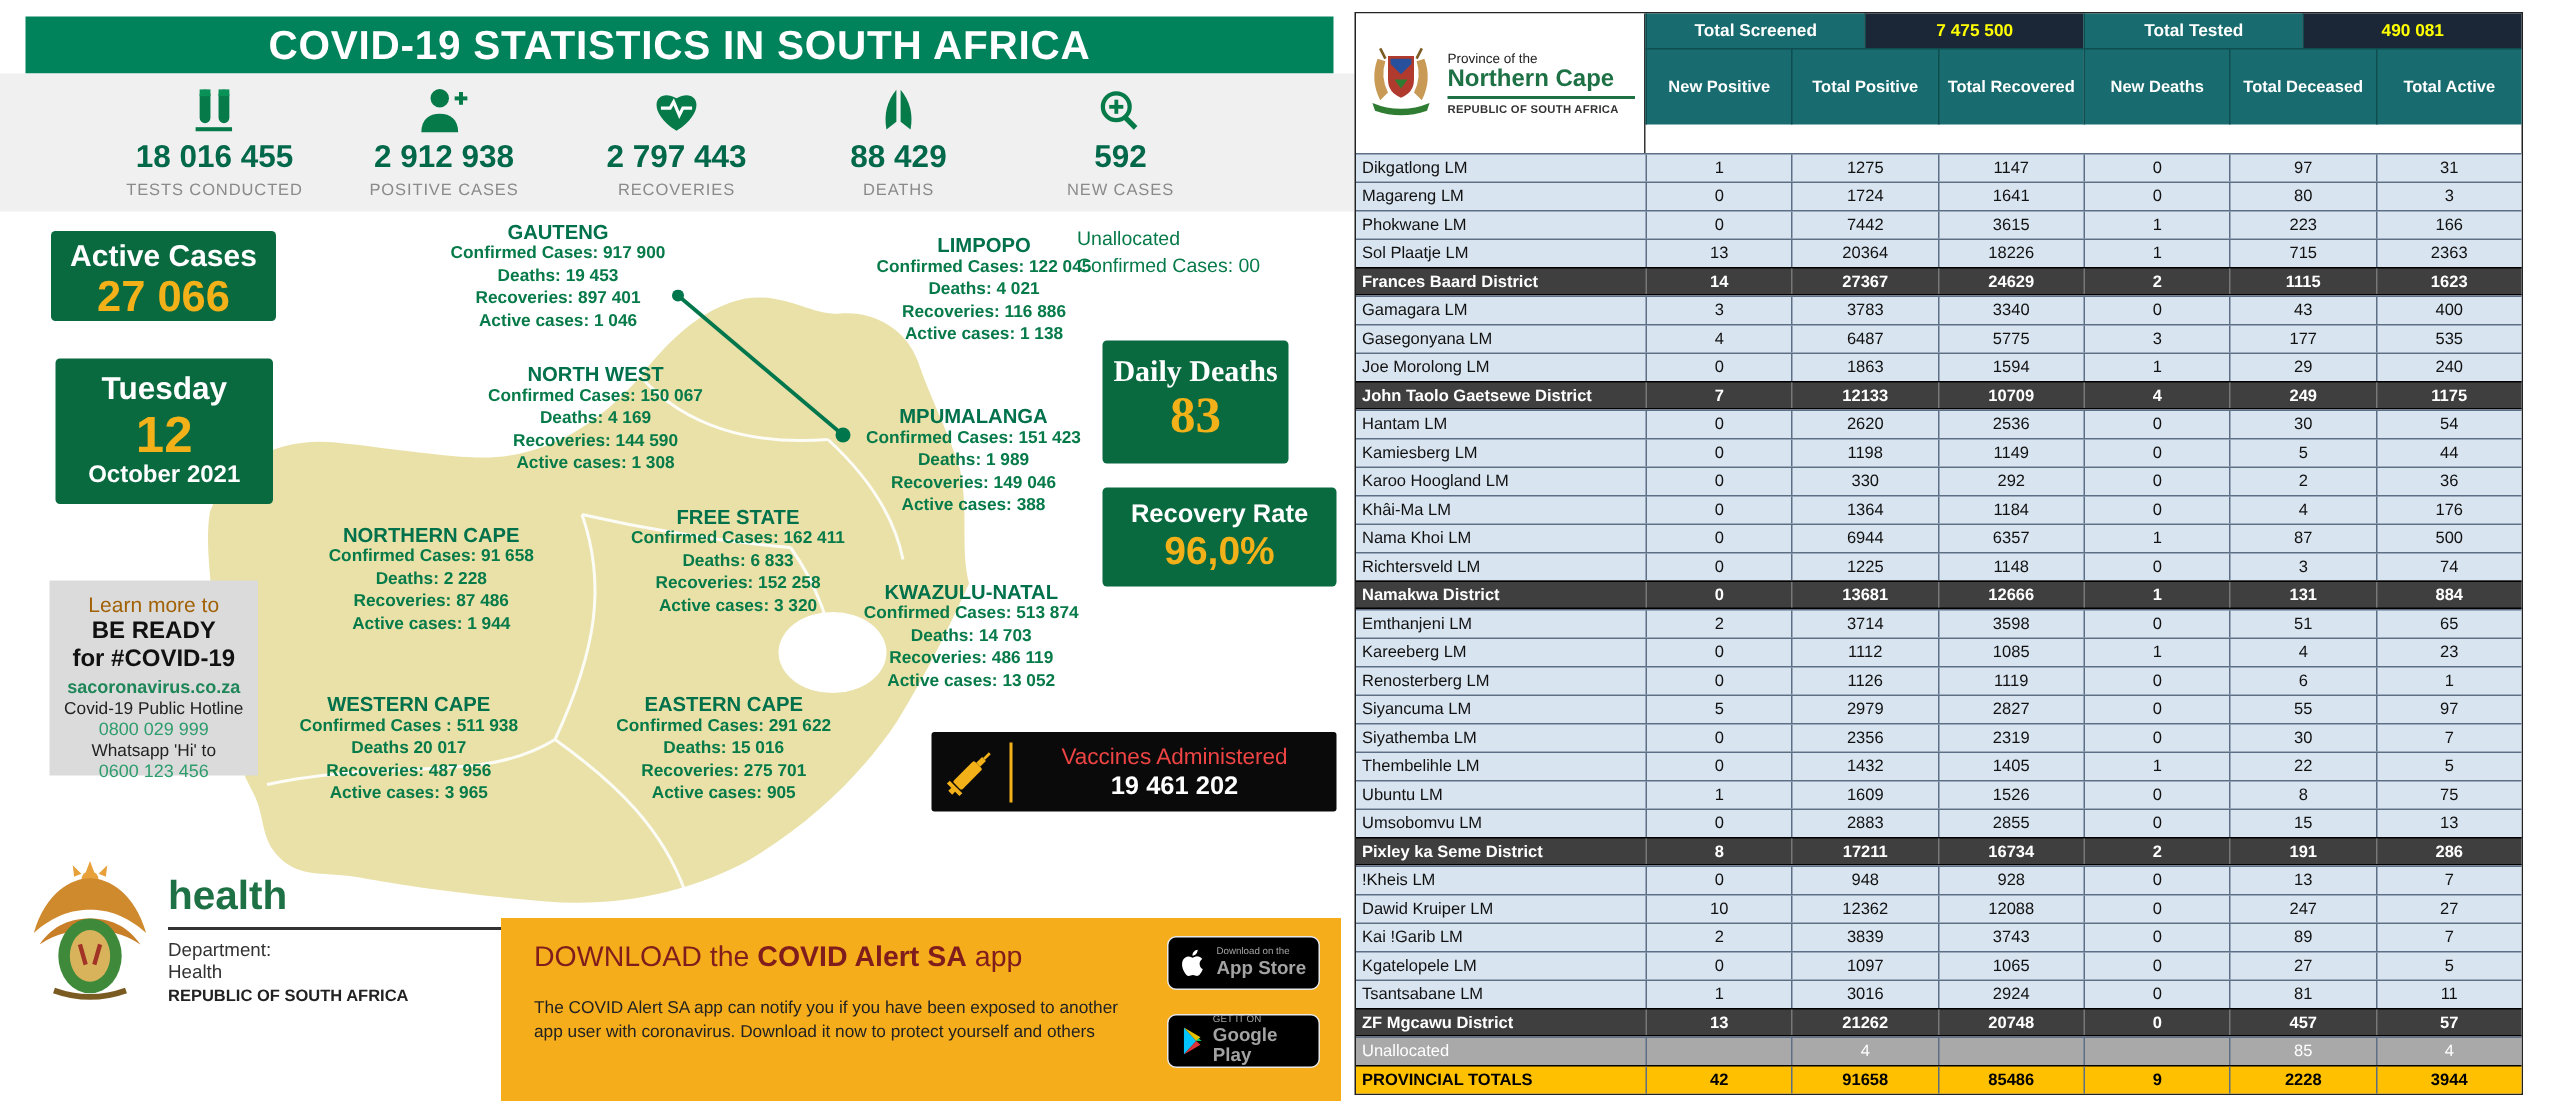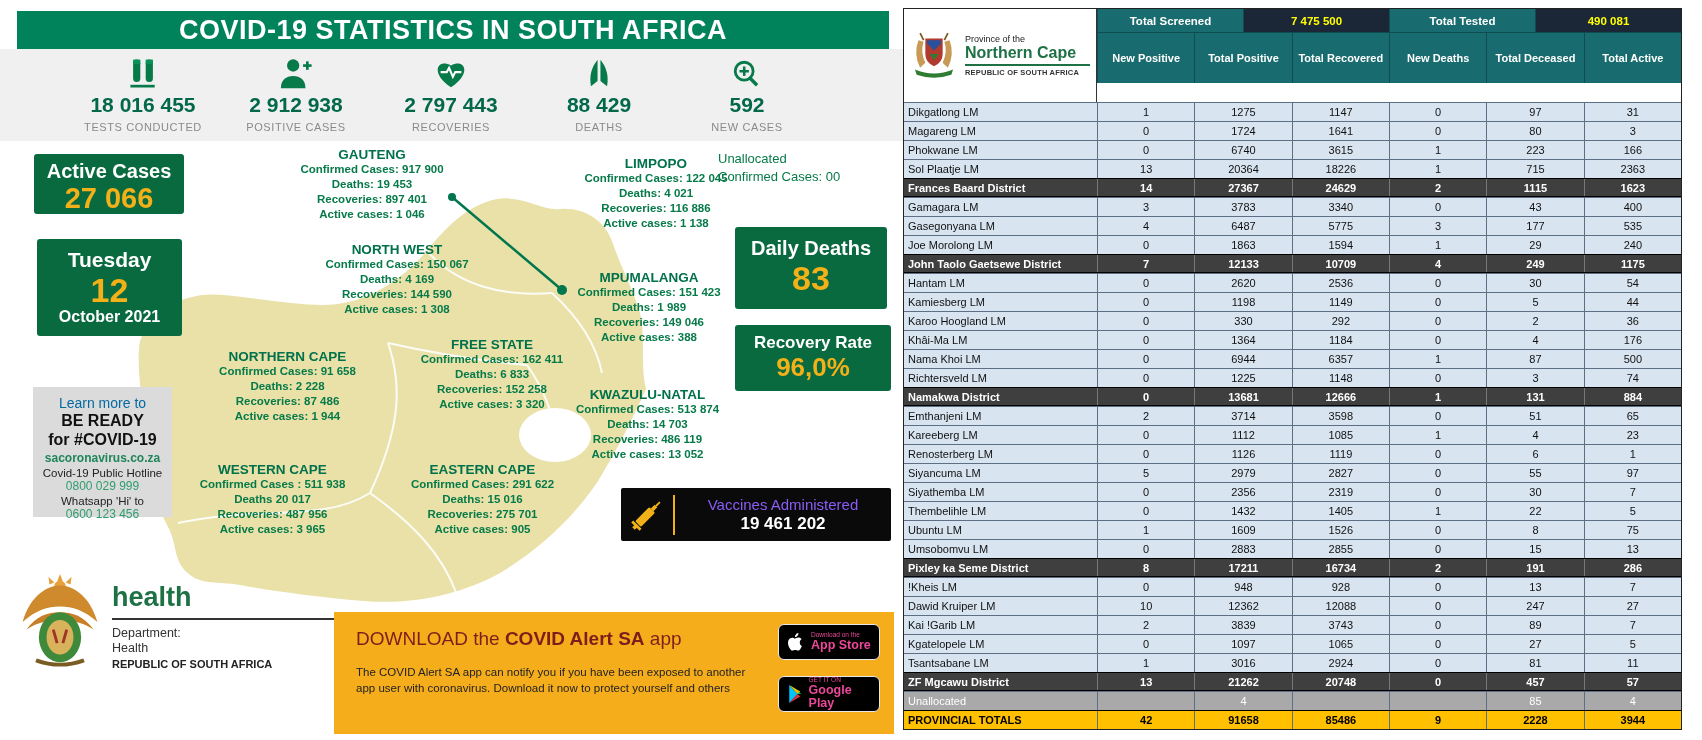--- a/index.html
+++ b/index.html
@@ -20,21 +20,21 @@
   .gbox{position:absolute;background:#09693F;border-radius:3px;text-align:center;color:#fff;}
   .gbox .l1{font-weight:bold;}
   .gold{color:#F2B119;font-weight:bold;}
   .active-box{left:34px;top:154px;width:150px;height:60px;}
   .active-box .l1{font-size:20px;margin-top:6px;}
   .active-box .l2{font-size:29px;line-height:30px;}
   .date-box{left:37px;top:239px;width:145px;height:97px;}
   .date-box .l1{font-size:21px;margin-top:9px;}
   .date-box .l2{font-size:34px;line-height:36px;}
   .date-box .l3{font-size:16px;font-weight:bold;}
-  .deaths-box{left:735px;top:227px;width:152px;height:82px;}
+  .deaths-box{left:735px;top:227px;width:124px;height:82px;font-family:Liberation Serif, serif;}
   .deaths-box .l1{font-size:20px;margin-top:10px;}
   .deaths-box .l2{font-size:34px;line-height:36px;}
   .recovery-box{left:735px;top:325px;width:156px;height:66px;}
   .recovery-box .l1{font-size:17px;margin-top:8px;}
   .recovery-box .l2{font-size:26px;line-height:28px;}
   .map{position:absolute;left:112px;top:193px;width:630px;height:425px;}
   .prov{position:absolute;text-align:center;color:#077A49;}
   .prov .pt{font-weight:bold;font-size:13.5px;color:#00714A;}
   .prov .pl{font-weight:bold;font-size:11.5px;line-height:15px;}
   [data-prov="gauteng"]{left:272px;top:147px;width:200px;}
@@ -42,46 +42,46 @@
   [data-prov="north-west"]{left:297px;top:242px;width:200px;}
   [data-prov="mpumalanga"]{left:549px;top:270px;width:200px;}
   [data-prov="free-state"]{left:392px;top:337px;width:200px;}
   [data-prov="northern-cape"]{left:185px;top:349px;width:205px;}
   [data-prov="kwazulu-natal"]{left:545px;top:387px;width:205px;}
   [data-prov="western-cape"]{left:170px;top:462px;width:205px;}
   [data-prov="eastern-cape"]{left:380px;top:462px;width:205px;}
   .unalloc{position:absolute;left:718px;top:150px;color:#077A49;font-size:13px;line-height:18px;}
   .learn{position:absolute;left:33px;top:387px;width:139px;height:130px;background:#DBDBDB;
          text-align:center;padding-top:8px;box-sizing:border-box;}
-  .lm-normal{font-size:14px;color:#0369a1;}
+  .lm-normal{font-size:14px;color:#a16207;}
   .lm-bold{font-size:16px;font-weight:bold;color:#111;line-height:19px;}
   .lm-green-bold{font-size:12px;font-weight:bold;color:#1E8659;margin-top:2px;}
   .lm-normal-sm{font-size:11.5px;color:#222;margin-top:2px;}
   .lm-green{font-size:12px;color:#2E9D6E;}
   .vax{position:absolute;left:621px;top:488px;width:270px;height:53px;background:#0A0A0A;border-radius:2px;
        display:flex;align-items:center;}
   .vax .vic{width:52px;display:flex;justify-content:center;}
   .vax .vline{width:2px;height:40px;background:#F2B119;}
   .vax .vtxt{flex:1;text-align:center;}
-  .vax .vl1{color:#8b5cf6;font-size:15px;}
+  .vax .vl1{color:#ef4444;font-size:15px;}
   .vax .vl2{color:#fff;font-weight:bold;font-size:17px;margin-top:1px;}
   .coat{position:absolute;left:16px;top:572px;}
   .dept{position:absolute;left:112px;top:582px;width:260px;}
   .dept .brand{color:#1E7145;font-size:27px;font-weight:600;}
   .dept .rule{width:252px;height:2px;background:#333;margin:5px 0 6px 0;}
   .dept .d1,.dept .d2{font-size:12.5px;color:#333;line-height:15px;}
   .dept .d3{font-size:11px;font-weight:bold;color:#222;margin-top:2px;}
   .gold-banner{position:absolute;left:334px;top:612px;width:560px;height:122px;background:#F6AD1B;}
   .gb-title{position:absolute;left:22px;top:16px;font-size:19px;color:#7f1d1d;}
   .gb-title b{font-weight:bold;}
   .gb-body{position:absolute;left:22px;top:52px;width:400px;font-size:11.5px;color:#222;line-height:1.4;}
   .badge{position:absolute;right:14px;width:102px;height:36px;background:#000;border:1px solid #e8e8e8;
          border-radius:6px;display:flex;align-items:center;padding:0 7px;box-sizing:border-box;cursor:pointer;}
   .badge .bi{width:20px;display:flex;justify-content:center;}
-  .badge .bt{margin-left:5px;color:#ec4899;line-height:1.05;}
+  .badge .bt{margin-left:5px;color:#a3a3a3;line-height:1.05;}
   .badge .bs{font-size:6.5px;}
   .badge .bb{font-size:12.5px;font-weight:bold;}
   .badge:nth-of-type(1){top:12px;} 
   
   .right{position:absolute;left:903px;top:0;width:799px;height:740px;background:#fff;}
   .tbl{position:absolute;left:0;top:8px;width:777px;border:1px solid #222;box-sizing:content-box;background:#fff;}
   .tbl-head{display:grid;grid-template-columns:193px 584px;height:93px;}
   .logo-cell{border-right:1px solid #333;display:flex;align-items:center;padding-left:4px;background:#fff;}
   .nc-text{margin-left:5px;}
   .nc-t1{font-size:9px;color:#222;}
@@ -435,21 +435,21 @@
             <div>0</div>
             <div>1724</div>
             <div>1641</div>
             <div>0</div>
             <div>80</div>
             <div>3</div>
           </div>
           <div class="trow row-lm">
             <div>Phokwane LM</div>
             <div>0</div>
-            <div>6740</div>
+            <div>7442</div>
             <div>3615</div>
             <div>1</div>
             <div>223</div>
             <div>166</div>
           </div>
           <div class="trow row-lm">
             <div>Sol Plaatje LM</div>
             <div>13</div>
             <div>20364</div>
             <div>18226</div>

